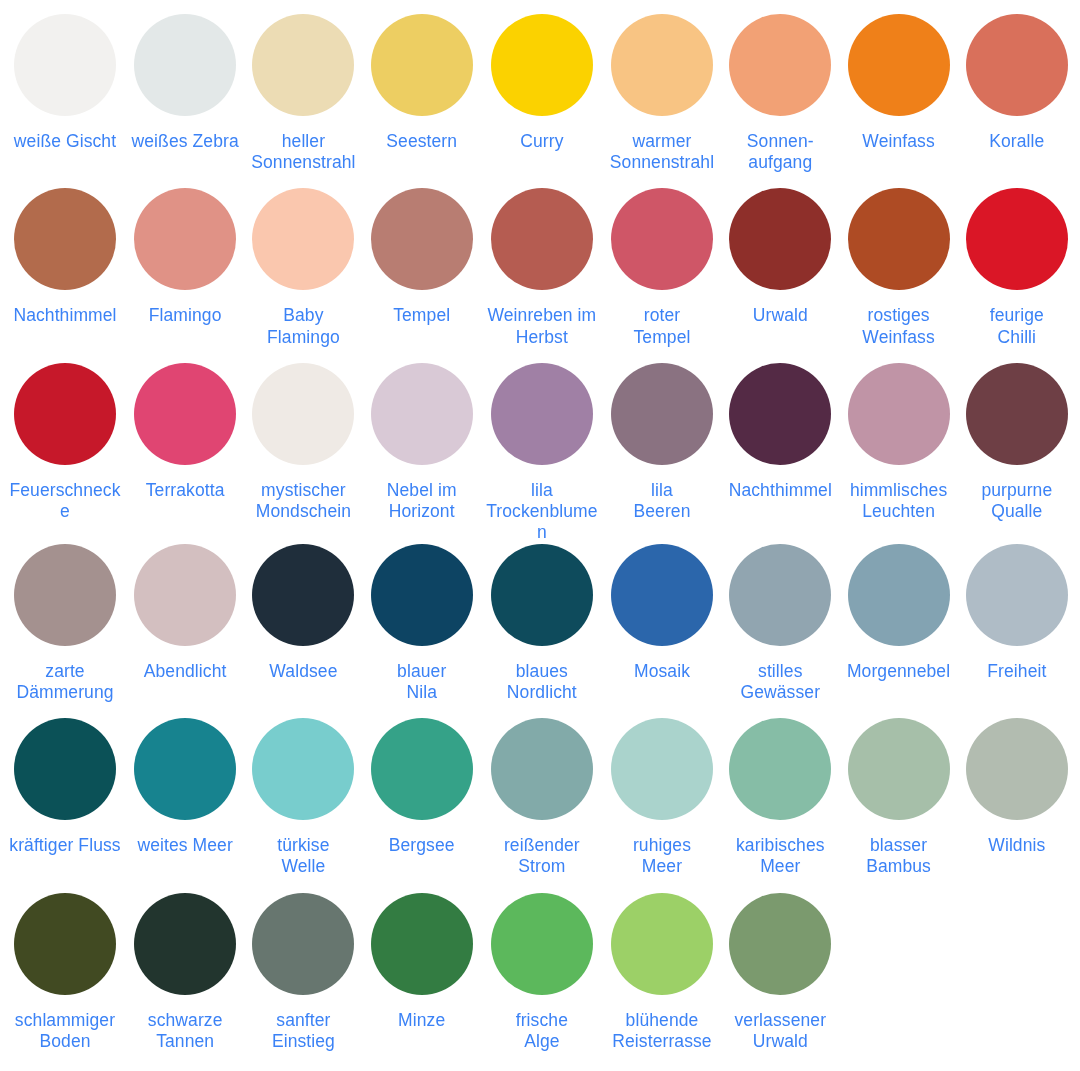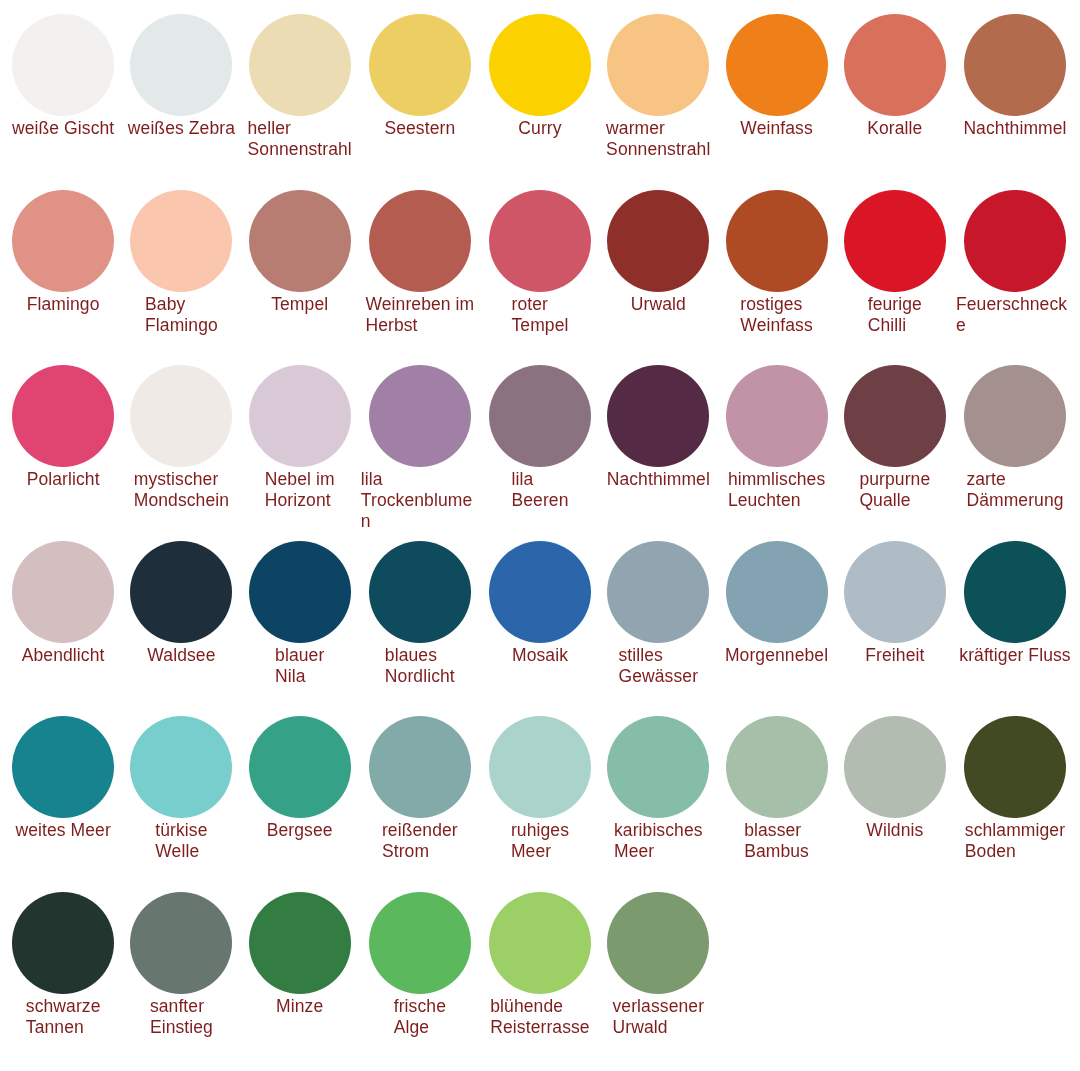--- a/index.html
+++ b/index.html
@@ -35,25 +35,25 @@
   }
 
   .swatch-disc {
     width: 102px;
     height: 102px;
     border-radius: 50%;
     flex: 0 0 auto;
   }
 
   .swatch-label {
-    margin-top: 2px;
-    text-align: left;
+    margin-top: 15px;
+    text-align: center;
     font-size: 17.5px;
     line-height: 1.21;
-    color: #7f1d1d;
+    color: #3b82f6;
     letter-spacing: 0.1px;
     max-width: 118px;
     word-wrap: break-word;
   }
 </style>
 </head>
 <body>
 
 <div id="palette-grid" style="background: rgb(255, 255, 255); grid-template-columns: repeat(9, 1fr); grid-template-rows: repeat(6, 1fr);">
     <div class="swatch-cell">
@@ -74,20 +74,24 @@
     </div>
     <div class="swatch-cell">
       <div class="swatch-disc" style="background-color: rgb(251, 210, 0);"></div>
       <div class="swatch-label">Curry</div>
     </div>
     <div class="swatch-cell">
       <div class="swatch-disc" style="background-color: rgb(248, 196, 131);"></div>
       <div class="swatch-label">warmer<br>Sonnenstrahl</div>
     </div>
     <div class="swatch-cell">
+      <div class="swatch-disc" style="background-color: rgb(242, 161, 117);"></div>
+      <div class="swatch-label">Sonnen-<br>aufgang</div>
+    </div>
+    <div class="swatch-cell">
       <div class="swatch-disc" style="background-color: rgb(239, 128, 25);"></div>
       <div class="swatch-label">Weinfass</div>
     </div>
     <div class="swatch-cell">
       <div class="swatch-disc" style="background-color: rgb(217, 112, 91);"></div>
       <div class="swatch-label">Koralle</div>
     </div>
     <div class="swatch-cell">
       <div class="swatch-disc" style="background-color: rgb(178, 107, 76);"></div>
       <div class="swatch-label">Nachthimmel</div>
@@ -123,21 +127,21 @@
     <div class="swatch-cell">
       <div class="swatch-disc" style="background-color: rgb(218, 22, 38);"></div>
       <div class="swatch-label">feurige<br>Chilli</div>
     </div>
     <div class="swatch-cell">
       <div class="swatch-disc" style="background-color: rgb(198, 24, 42);"></div>
       <div class="swatch-label">Feuerschnecke</div>
     </div>
     <div class="swatch-cell">
       <div class="swatch-disc" style="background-color: rgb(224, 69, 114);"></div>
-      <div class="swatch-label">Polarlicht</div>
+      <div class="swatch-label">Terrakotta</div>
     </div>
     <div class="swatch-cell">
       <div class="swatch-disc" style="background-color: rgb(239, 234, 229);"></div>
       <div class="swatch-label">mystischer<br>Mondschein</div>
     </div>
     <div class="swatch-cell">
       <div class="swatch-disc" style="background-color: rgb(217, 201, 214);"></div>
       <div class="swatch-label">Nebel im<br>Horizont</div>
     </div>
     <div class="swatch-cell">

